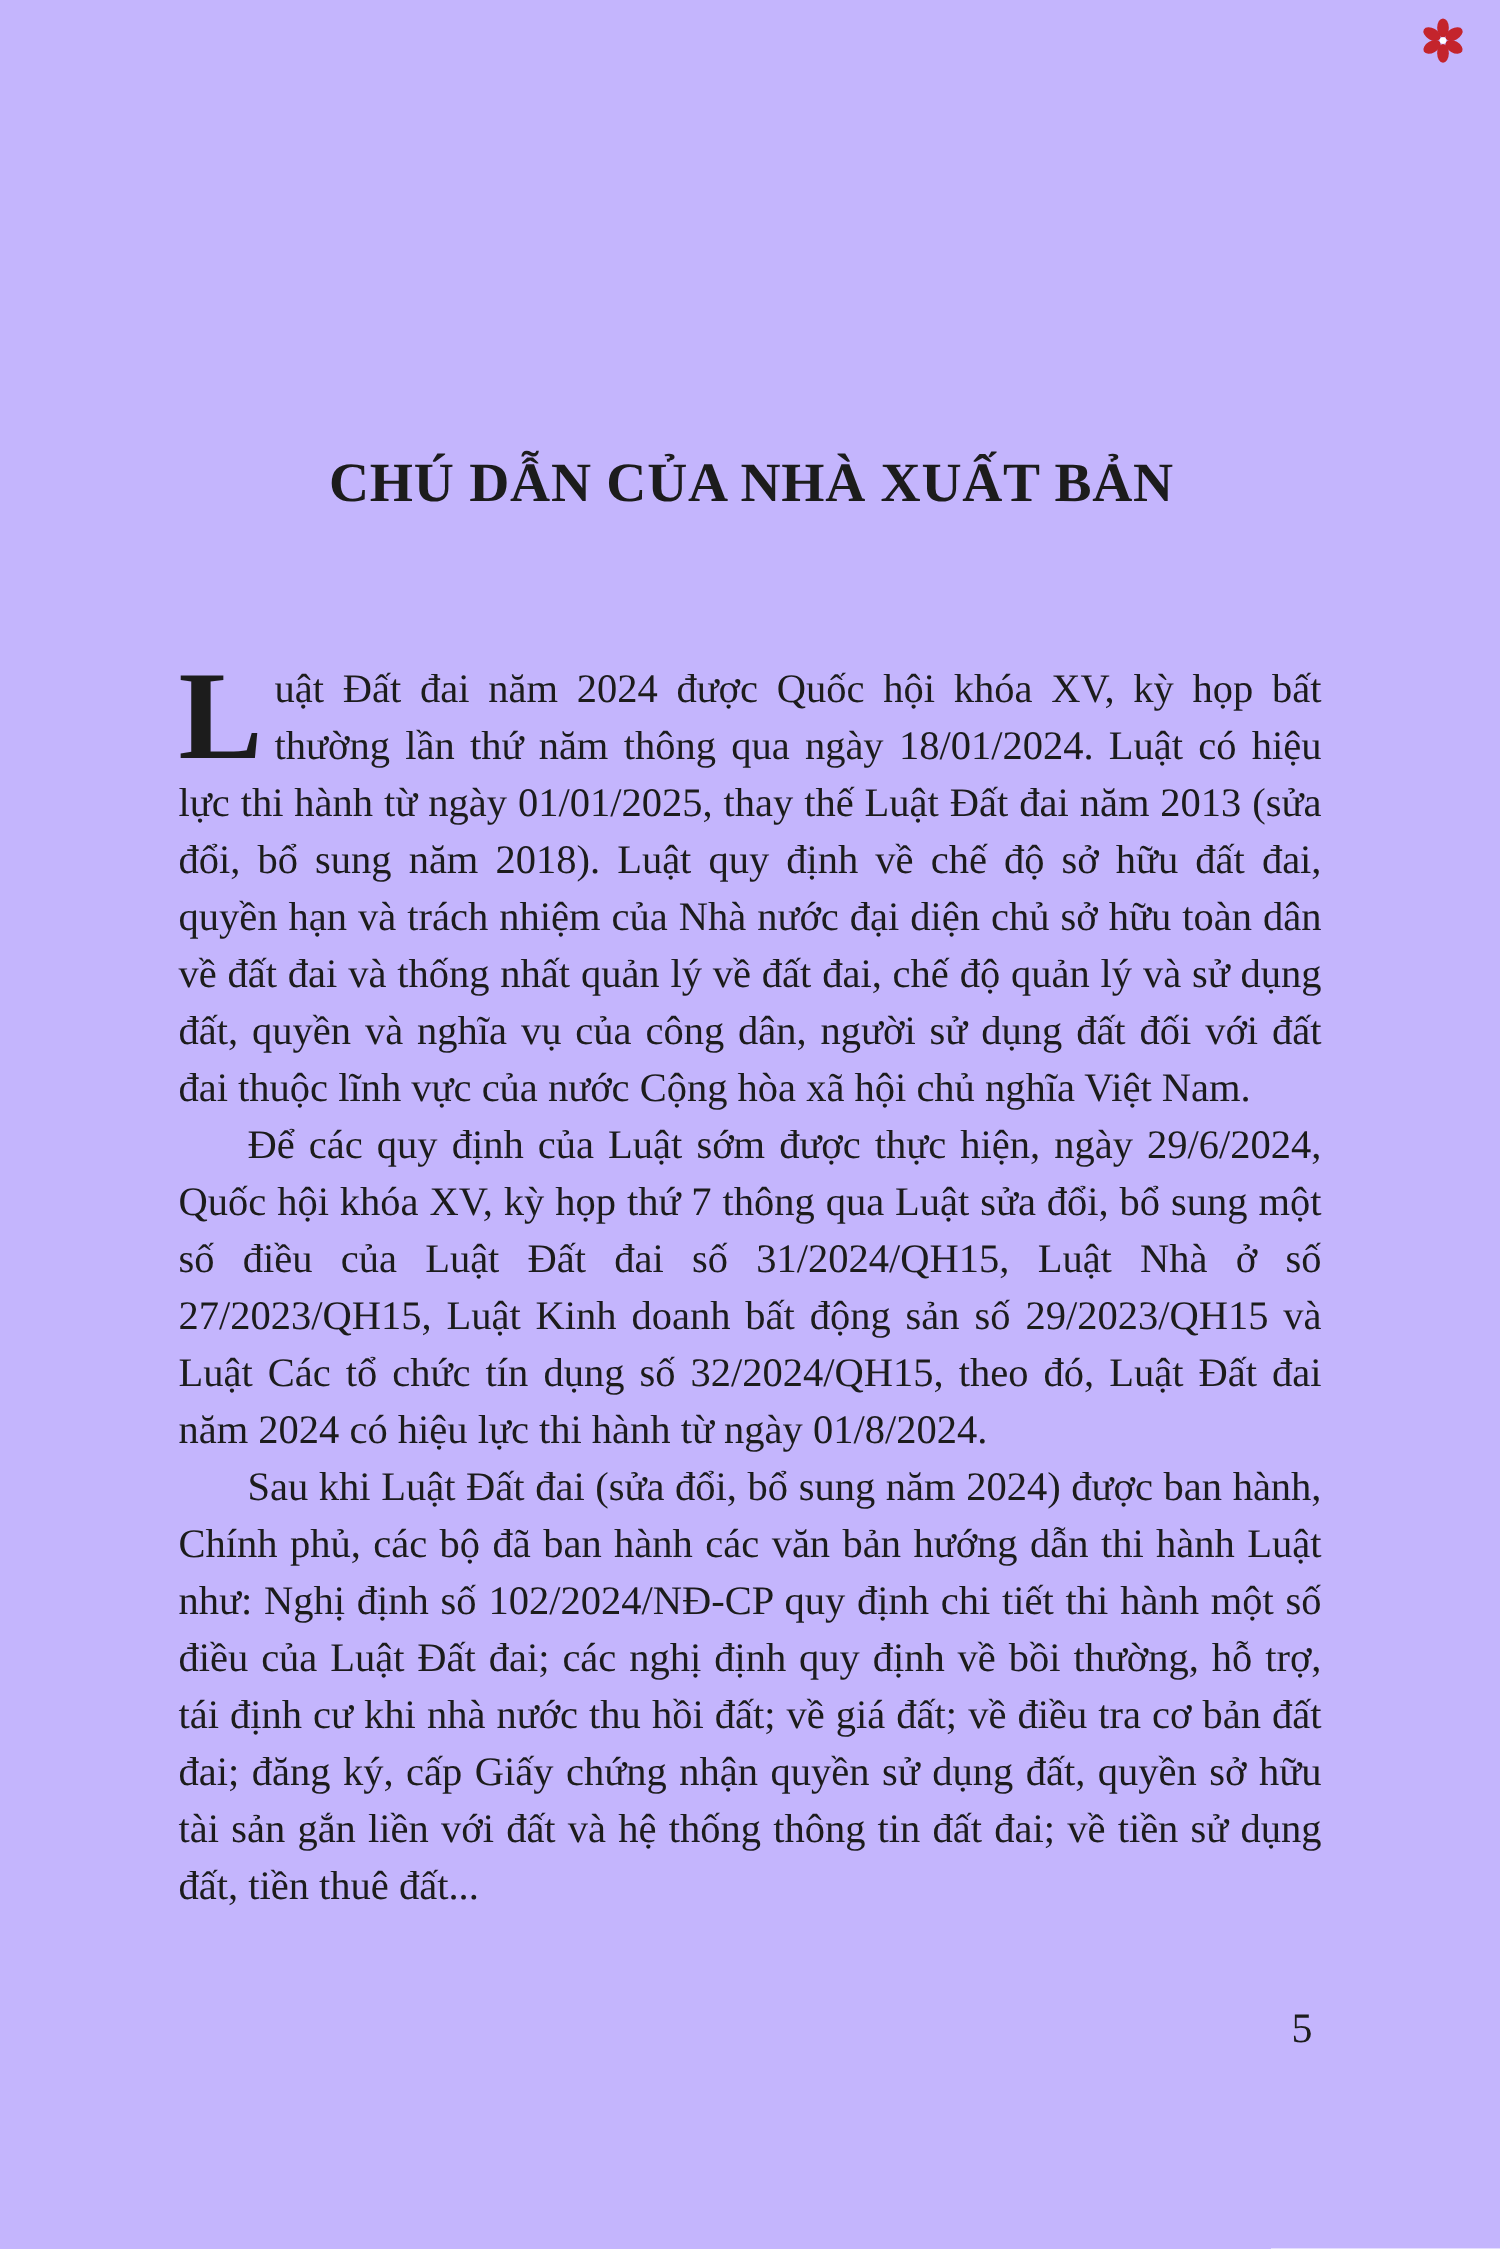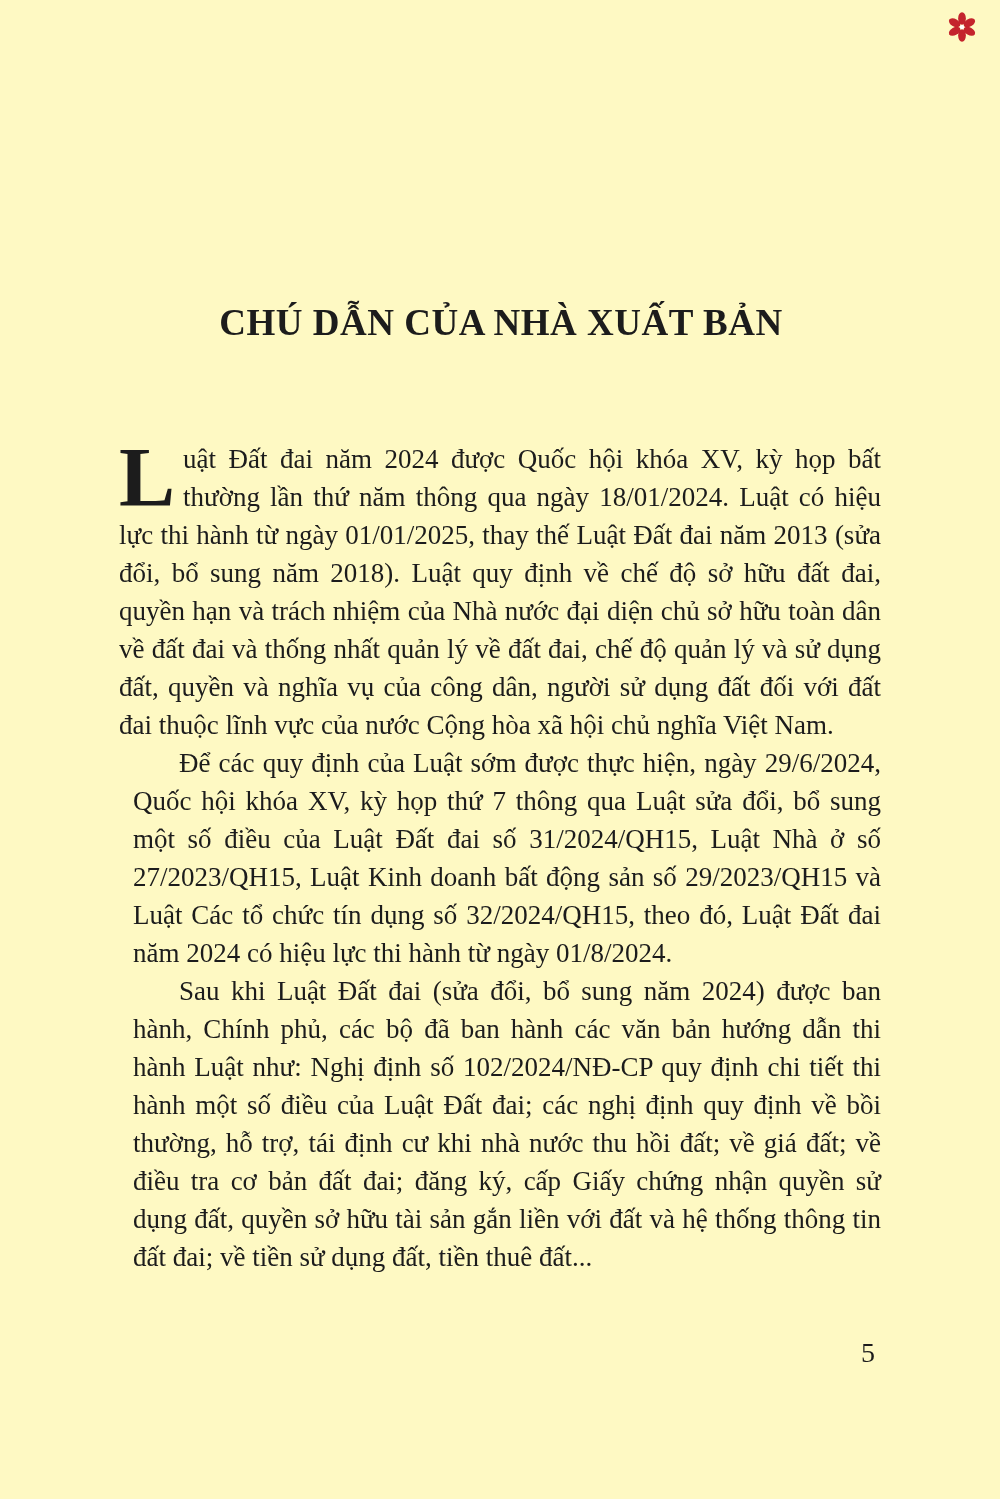--- a/index.html
+++ b/index.html
@@ -1,21 +1,21 @@
 <!DOCTYPE html>
 <html><head>
 <meta charset="utf-8">
 <style>
   * { margin: 0; padding: 0; box-sizing: border-box; }
   html, body { background: #ffffff; }
   .page {
     position: relative;
     width: 1000px;
     height: 1499px;
-    background: #fef9c3;
+    background: #c4b5fd;
     font-family: "Liberation Serif", "DejaVu Serif", serif;
     color: #1c1c1c;
     overflow: hidden;
   }
   .ornament {
     position: absolute;
     top: 12px;
     right: 23px;
     width: 30px;
     height: 30px;
@@ -35,21 +35,21 @@
   .body-text {
     position: absolute;
     top: 440px;
     left: 119px;
     width: 762px;
     font-size: 27px;
     line-height: 38px;
     text-align: justify;
   }
   .para { margin: 0; }
-  .para.indent { text-indent: 46px; margin-left: 14px; }
+  .para.indent { text-indent: 46px; }
   .dropcap {
     float: left;
     font-size: 84px;
     line-height: 72px;
     font-weight: bold;
     padding-right: 8px;
     padding-top: 2px;
   }
   .page-number {
     position: absolute;

